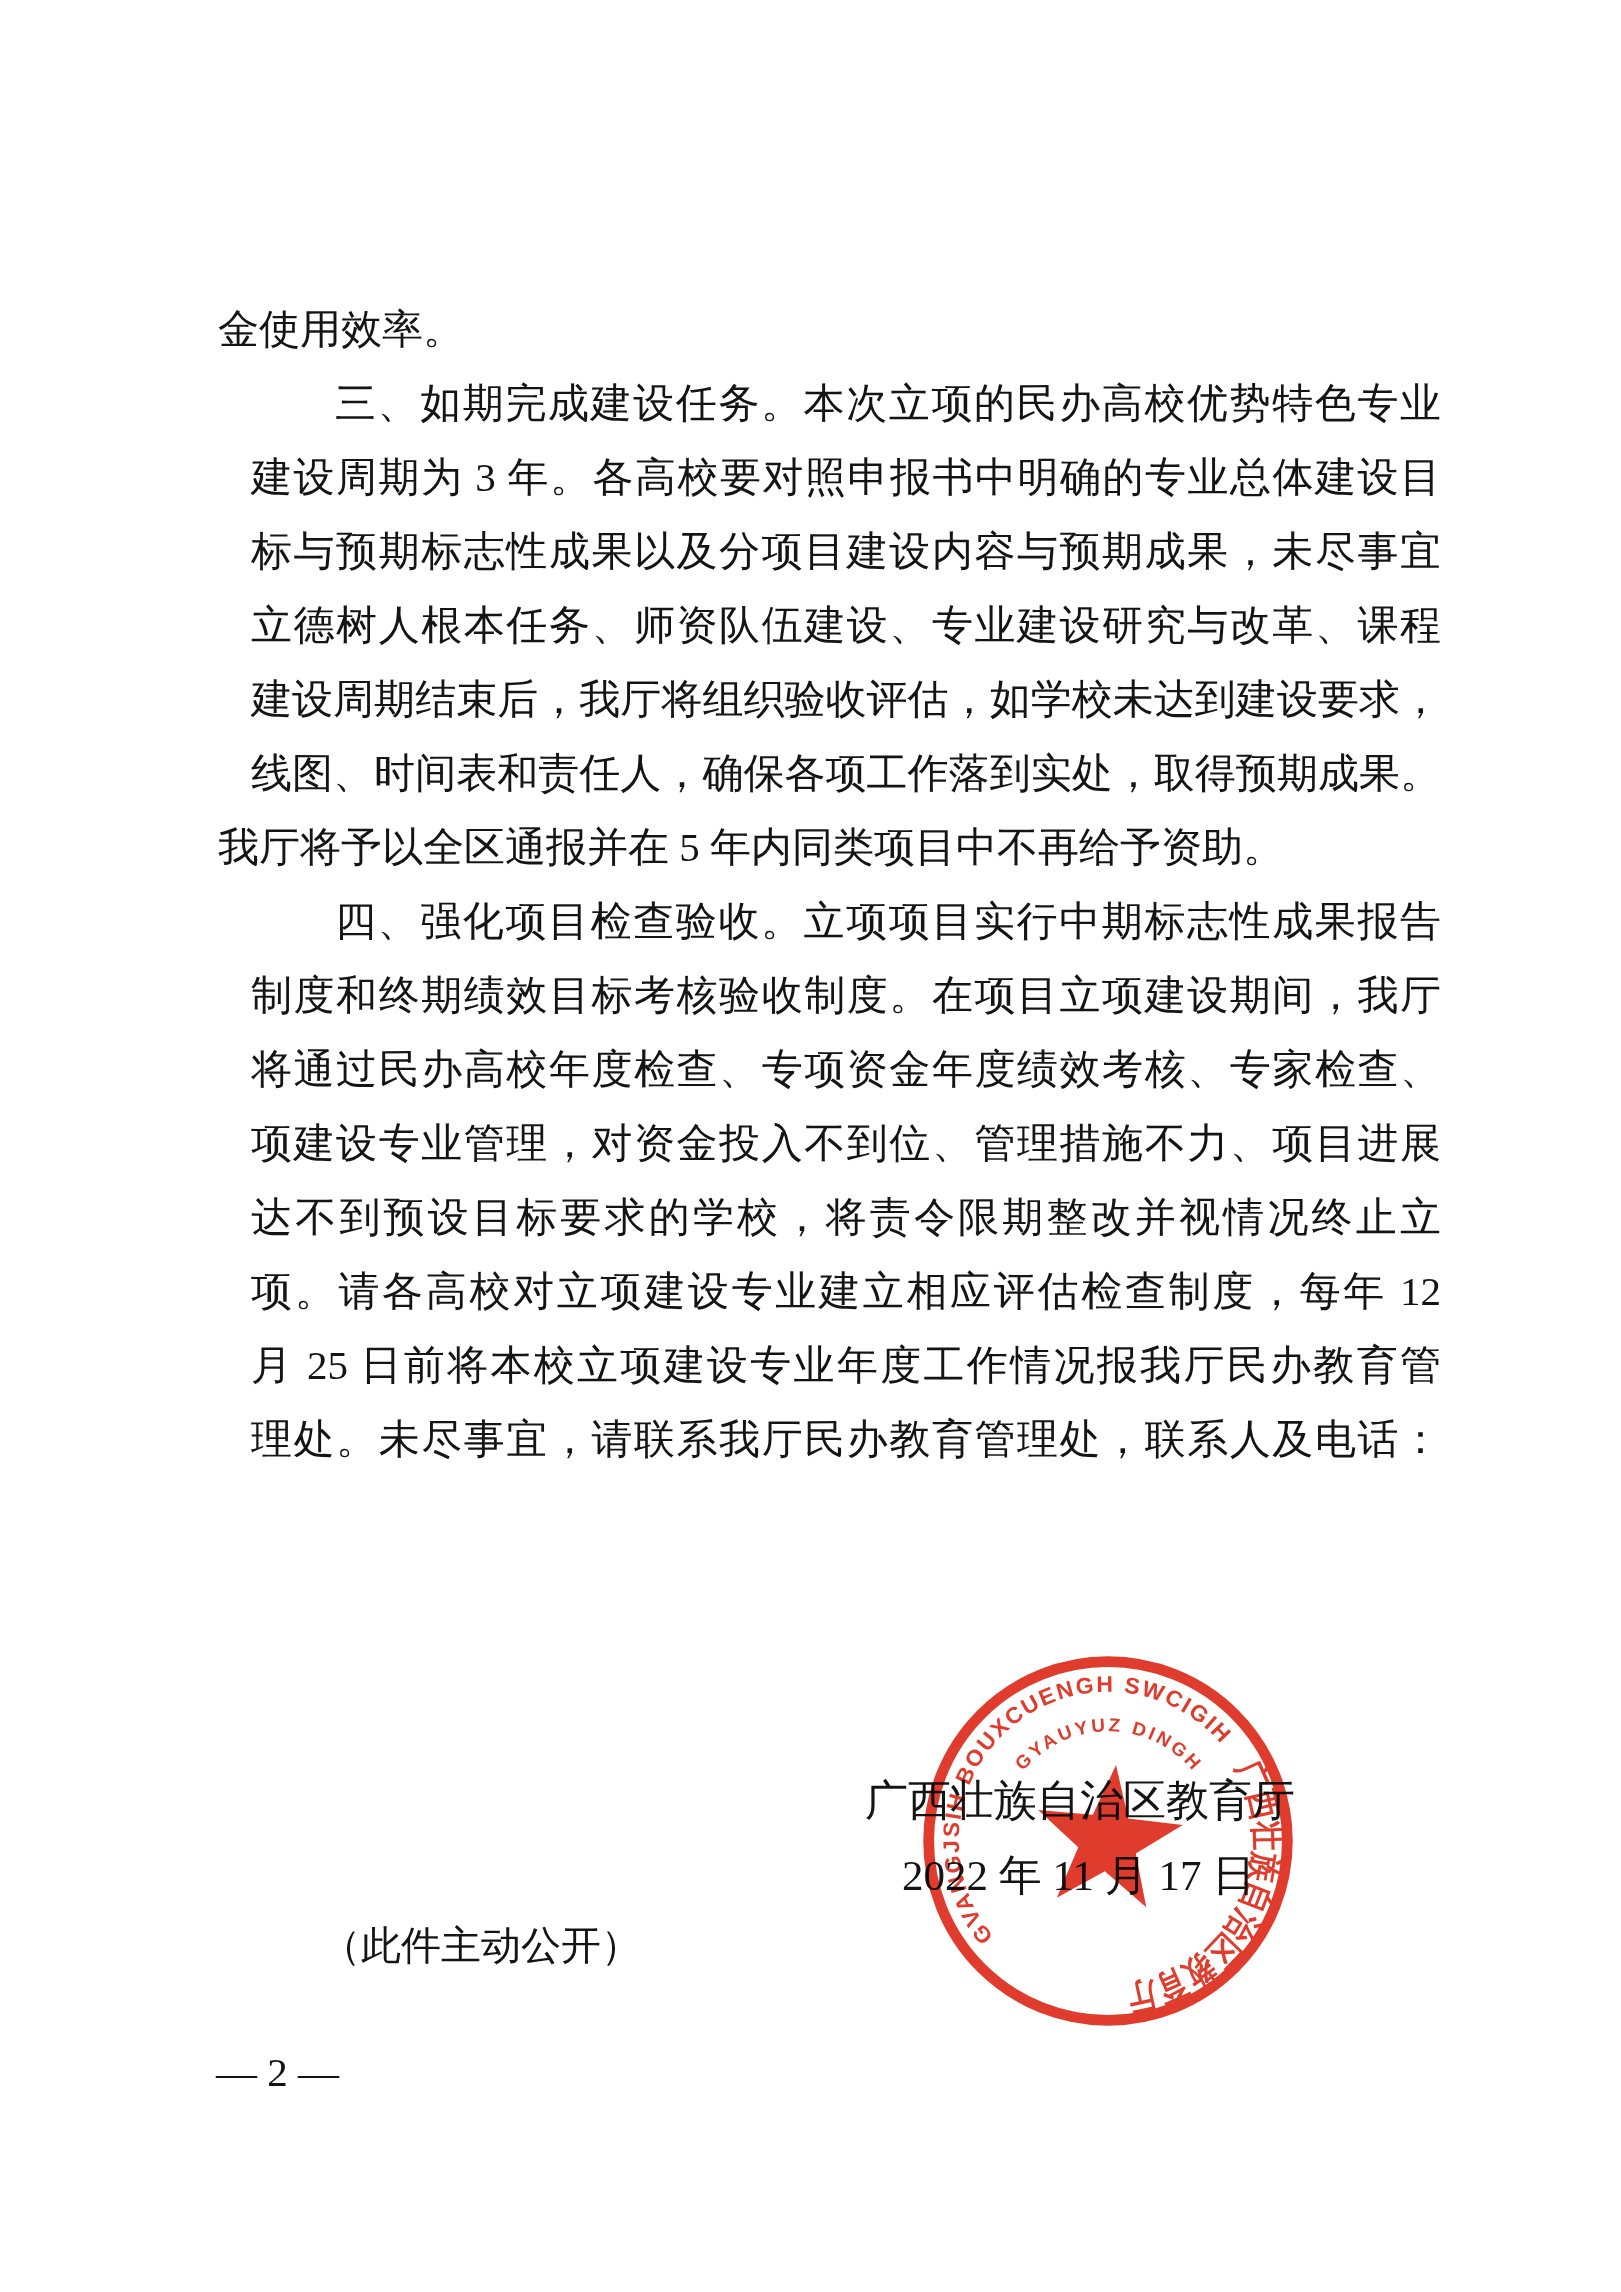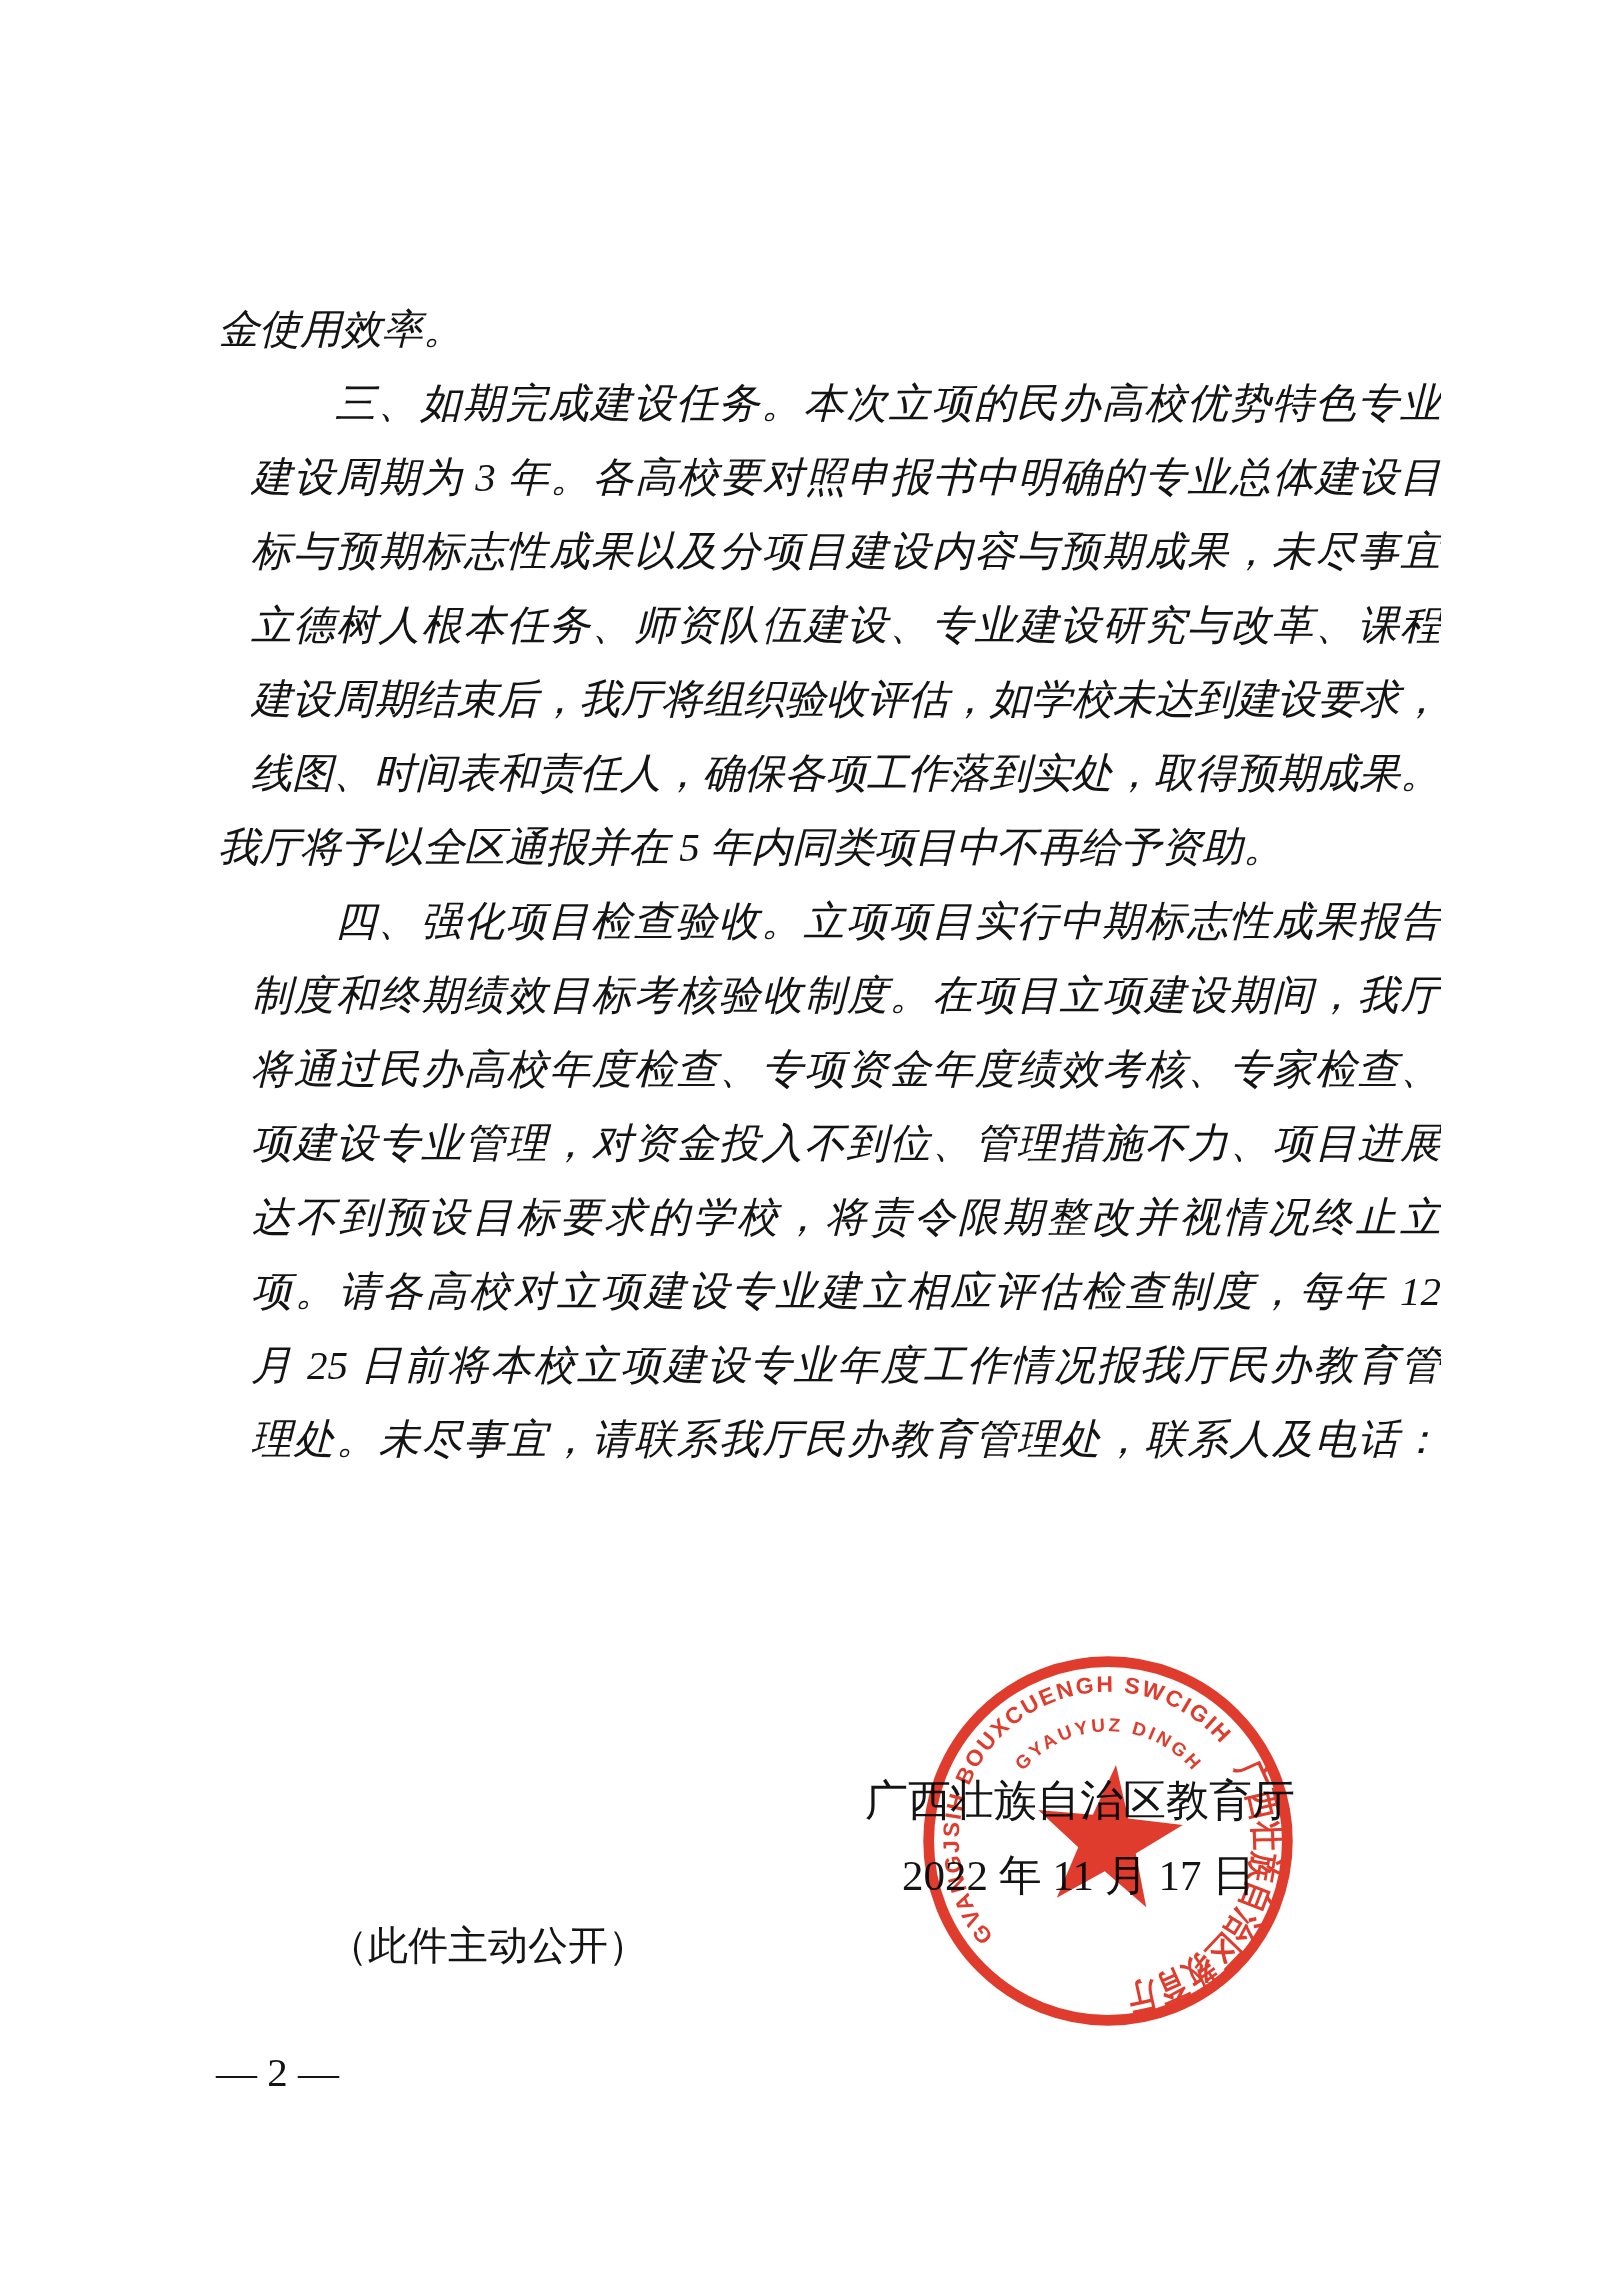--- a/index.html
+++ b/index.html
@@ -8,21 +8,20 @@
     width:1621px;height:2293px;
     background:#ffffff;
     font-family:"Liberation Serif","DejaVu Serif",serif;
     color:#141414;
     overflow:hidden;
   }
   .doc-body{
     position:absolute;
     left:218px;top:292px;
     width:1223px;
-    font-style:italic;
   }
   .line{
     font-size:41px;
     line-height:74px;
     height:74px;
     overflow:hidden;
     text-align:left;
     white-space:normal;
   }
   .line.j{ text-align:justify; text-align-last:justify;margin-left:33px; }
@@ -30,21 +29,21 @@
   .sig{
     position:absolute;
     font-size:43px;
     line-height:74px;
     white-space:nowrap;
   }
   .sig-org{ left:865px; top:1764px; letter-spacing:0px; }
   .sig-date{ left:902px; top:1839px; }
   .footnote{
     position:absolute;
-    left:328px; top:1909px;
+    left:321px; top:1909px;
     font-size:40px; line-height:74px;
     white-space:nowrap;
     text-align:right;
   }
   .page-number{
     position:absolute;
     left:216px; top:2035px;
     font-size:41px; line-height:74px;
     white-space:nowrap;
   }

